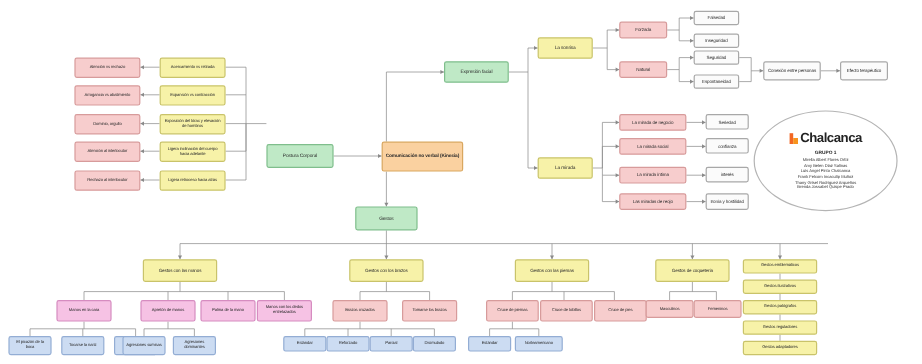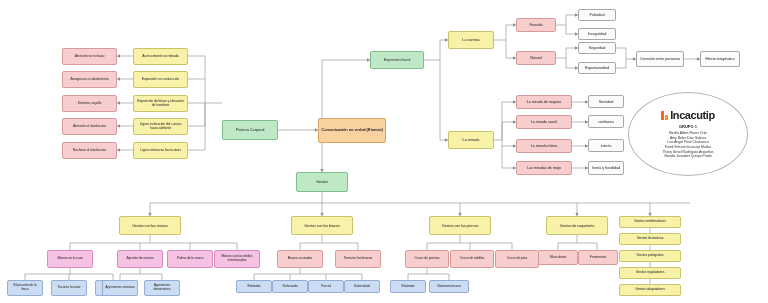--- a/index.html
+++ b/index.html
@@ -265,21 +265,21 @@
   <div class="node yellow f35" style="left:619px;top:250px;width:62px;height:12px;">Gestos patógrafos</div>
   <div class="node yellow f35" style="left:619px;top:267px;width:62px;height:12px;">Gestos reguladores</div>
   <div class="node yellow f35" style="left:619px;top:284px;width:62px;height:12px;">Gestos adaptadores</div>
 
   <div id="logo" style="left:628px;top:92px;width:118px;height:82px;">
     <div class="lc-row">
       <span class="lc-mark">
         <i class="a"></i>
           <i class="b"></i>
       </span>
-      <span class="lc-word">Incacutip</span>
+      <span class="lc-word">Chalcanca</span>
     </div>
     <div class="lc-group">GRUPO 1</div>
     <div class="lc-name">Mirella Albert Flores Ortiz</div>
     <div class="lc-name">Amy Belen Diaz Salinas</div>
     <div class="lc-name">Luis Angel Pinto Chalcanca</div>
     <div class="lc-name">Frank Felcom Incacutip Muñoz</div>
     <div class="lc-name">Thany Grisel Rodríguez Arqueños</div>
     <div class="lc-name">Brenda Jossabet Quispe Prado</div>
   </div>
 

